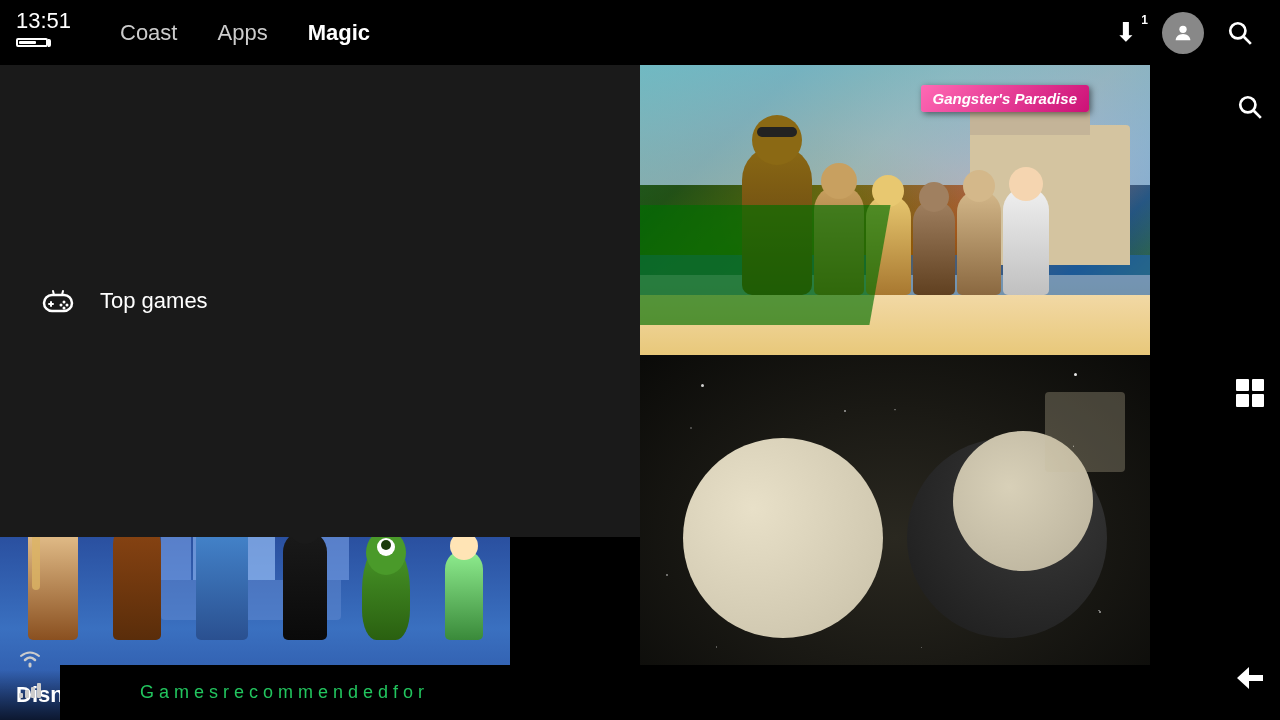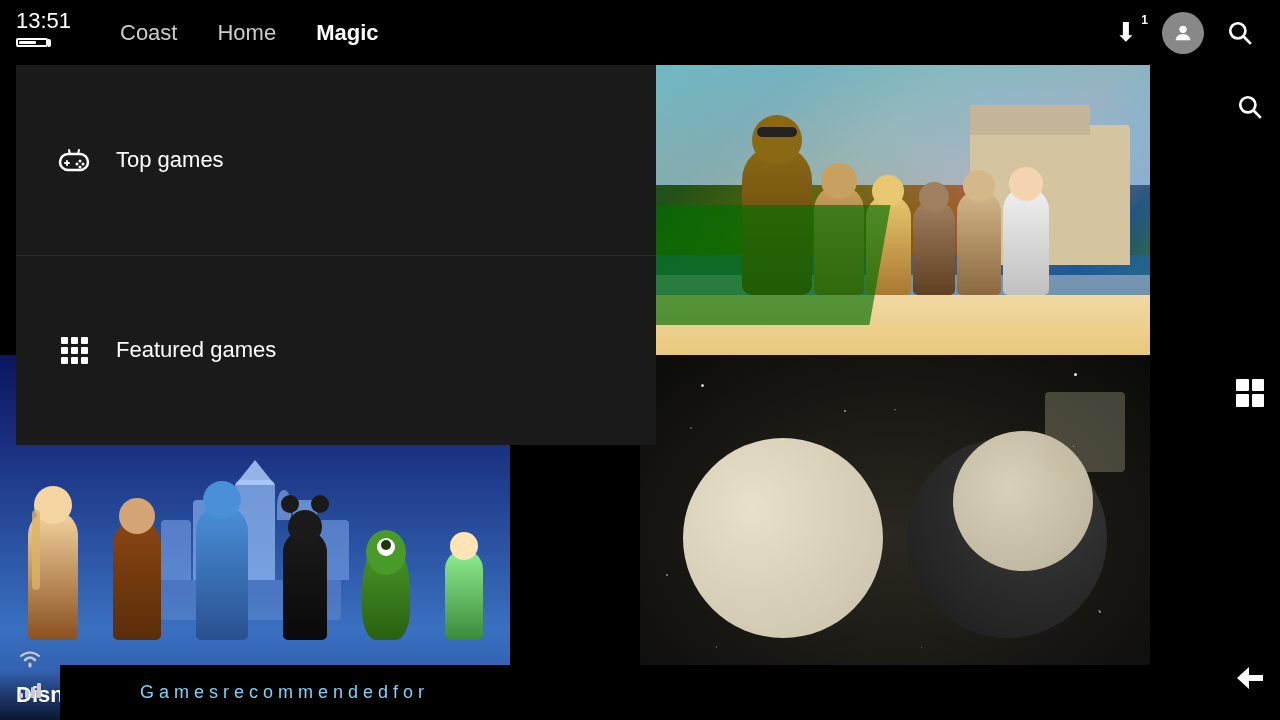--- a/index.html
+++ b/index.html
@@ -128,26 +128,25 @@
       left: 0;
       right: 60px;
       bottom: 0;
     }
 
     
     #left-menu {
       position: absolute;
       top: 0; left: 0;
       width: 640px;
-      height: 380px;
+      height: 472px;
       background: #1a1a1a;
       z-index: 10;
       display: flex;
-      flex-direction: column;
-      margin-left: 16px;
+      flex-direction: row;
     }
     .menu-item {
       flex: 1;
       display: flex;
       align-items: center;
       padding: 0 40px;
       cursor: pointer;
       border-bottom: 1px solid #2a2a2a;
       font-size: 22px;
       font-weight: 400;
@@ -380,21 +379,21 @@
 
 <div id="status-bar">
   <span id="time">13:51</span>
   <div id="battery-icon">
     <div id="battery-fill"></div>
   </div>
 </div>
 
 <div id="top-nav">
   <span class="nav-item">Coast</span>
-  <span class="nav-item">Home</span>
+  <span class="nav-item">Apps</span>
   <span class="nav-item active">Magic</span>
 
   <div id="nav-icons">
 
     <div class="nav-icon-btn">
       <span style="font-size:26px;">⬇</span>
       <span class="download-badge">1</span>
     </div>
 
     <div class="account-icon">
@@ -424,50 +423,37 @@
           <rect x="8" y="16" width="6" height="2" rx="1"></rect>
           <circle cx="24" cy="15" r="1.5"></circle>
           <circle cx="27" cy="18" r="1.5"></circle>
           <circle cx="21" cy="18" r="1.5"></circle>
           <circle cx="24" cy="21" r="1.5"></circle>
           <path d="M13 4 L14 8 M23 4 L22 8" stroke="white" stroke-width="2" stroke-linecap="round"></path>
         </svg>
       </span>
       <span>Top games</span>
     </div>
-    <div class="menu-item">
-      <span class="menu-icon">
-        <div class="grid-dots">
-          <div class="grid-dot"></div>
-            <div class="grid-dot"></div>
-            <div class="grid-dot"></div>
-          <div class="grid-dot"></div>
-            <div class="grid-dot"></div>
-            <div class="grid-dot"></div>
-          <div class="grid-dot"></div>
-            <div class="grid-dot"></div>
-            <div class="grid-dot"></div>
-        </div>
-      </span>
-      <span>Featured games</span>
-    </div>
   </div>
 
   <div class="game-tile" id="crime-coast">
     <div class="tile-bg">
 
       <div style="position:absolute;top:0;left:0;right:0;height:120px;background:linear-gradient(180deg,#87CEEB 0%,#b0d4f0 100%);opacity:0.7;z-index:1;"></div>
 
       <div style="position:absolute;bottom:0;left:0;right:0;height:80px;background:linear-gradient(180deg,#f5deb3 0%,#e8c87a 100%);z-index:1;"></div>
 
       <div style="position:absolute;bottom:60px;left:0;right:0;height:40px;background:rgba(30,100,180,0.6);z-index:1;"></div>
 
       <div style="position:absolute;top:60px;right:20px;width:160px;height:140px;background:#d4c4a0;z-index:2;border-radius:4px 4px 0 0;"></div>
       <div style="position:absolute;top:40px;right:60px;width:120px;height:30px;background:#c4b498;z-index:2;"></div>
 
+      <div style="position:absolute;top:20px;left:55%;font-size:15px;font-weight:900;color:#fff;z-index:8;font-style:italic;background:linear-gradient(135deg,#ff69b4,#cc1177);padding:5px 12px;border-radius:3px;box-shadow:2px 2px 6px rgba(0,0,0,0.5);">
+        <span>Gangster's Paradise</span>
+      </div>
 
       <div style="position:absolute;bottom:60px;left:0;right:0;height:160px;z-index:4;display:flex;align-items:flex-end;justify-content:center;gap:2px;padding:0 20px;">
 
         <div style="width:70px;height:150px;background:linear-gradient(180deg,#8b6914 0%,#5a3a10 100%);border-radius:35px 35px 10px 10px;position:relative;">
           <div style="position:absolute;top:-30px;left:50%;transform:translateX(-50%);width:50px;height:50px;border-radius:50%;background:#8b6914;"></div>
 
           <div style="position:absolute;top:-18px;left:50%;transform:translateX(-50%);width:40px;height:10px;background:#222;border-radius:5px;"></div>
         </div>
 
         <div style="width:50px;height:110px;background:linear-gradient(180deg,#c8a060 0%,#8a5c20 100%);border-radius:25px 25px 5px 5px;position:relative;">
@@ -626,14 +612,14 @@
     <div style="display:flex;align-items:flex-end;gap:2px;height:18px;">
       <div style="width:4px;height:5px;background:#ccc;border-radius:1px;"></div>
       <div style="width:4px;height:8px;background:#ccc;border-radius:1px;"></div>
       <div style="width:4px;height:11px;background:#ccc;border-radius:1px;"></div>
       <div style="width:4px;height:15px;background:#ccc;border-radius:1px;"></div>
     </div>
   </div>
 </div>
 
 <div id="bottom-hint">
-  <span style="color:#7dd3fc;font-size:18px;font-weight:300;">G  a  m  e  s   r  e  c  o  m  m  e  n  d  e  d   f  o  r</span>
+  <span style="color:#22c55e;font-size:18px;font-weight:300;">G  a  m  e  s   r  e  c  o  m  m  e  n  d  e  d   f  o  r</span>
 </div>
 
 </body></html>

